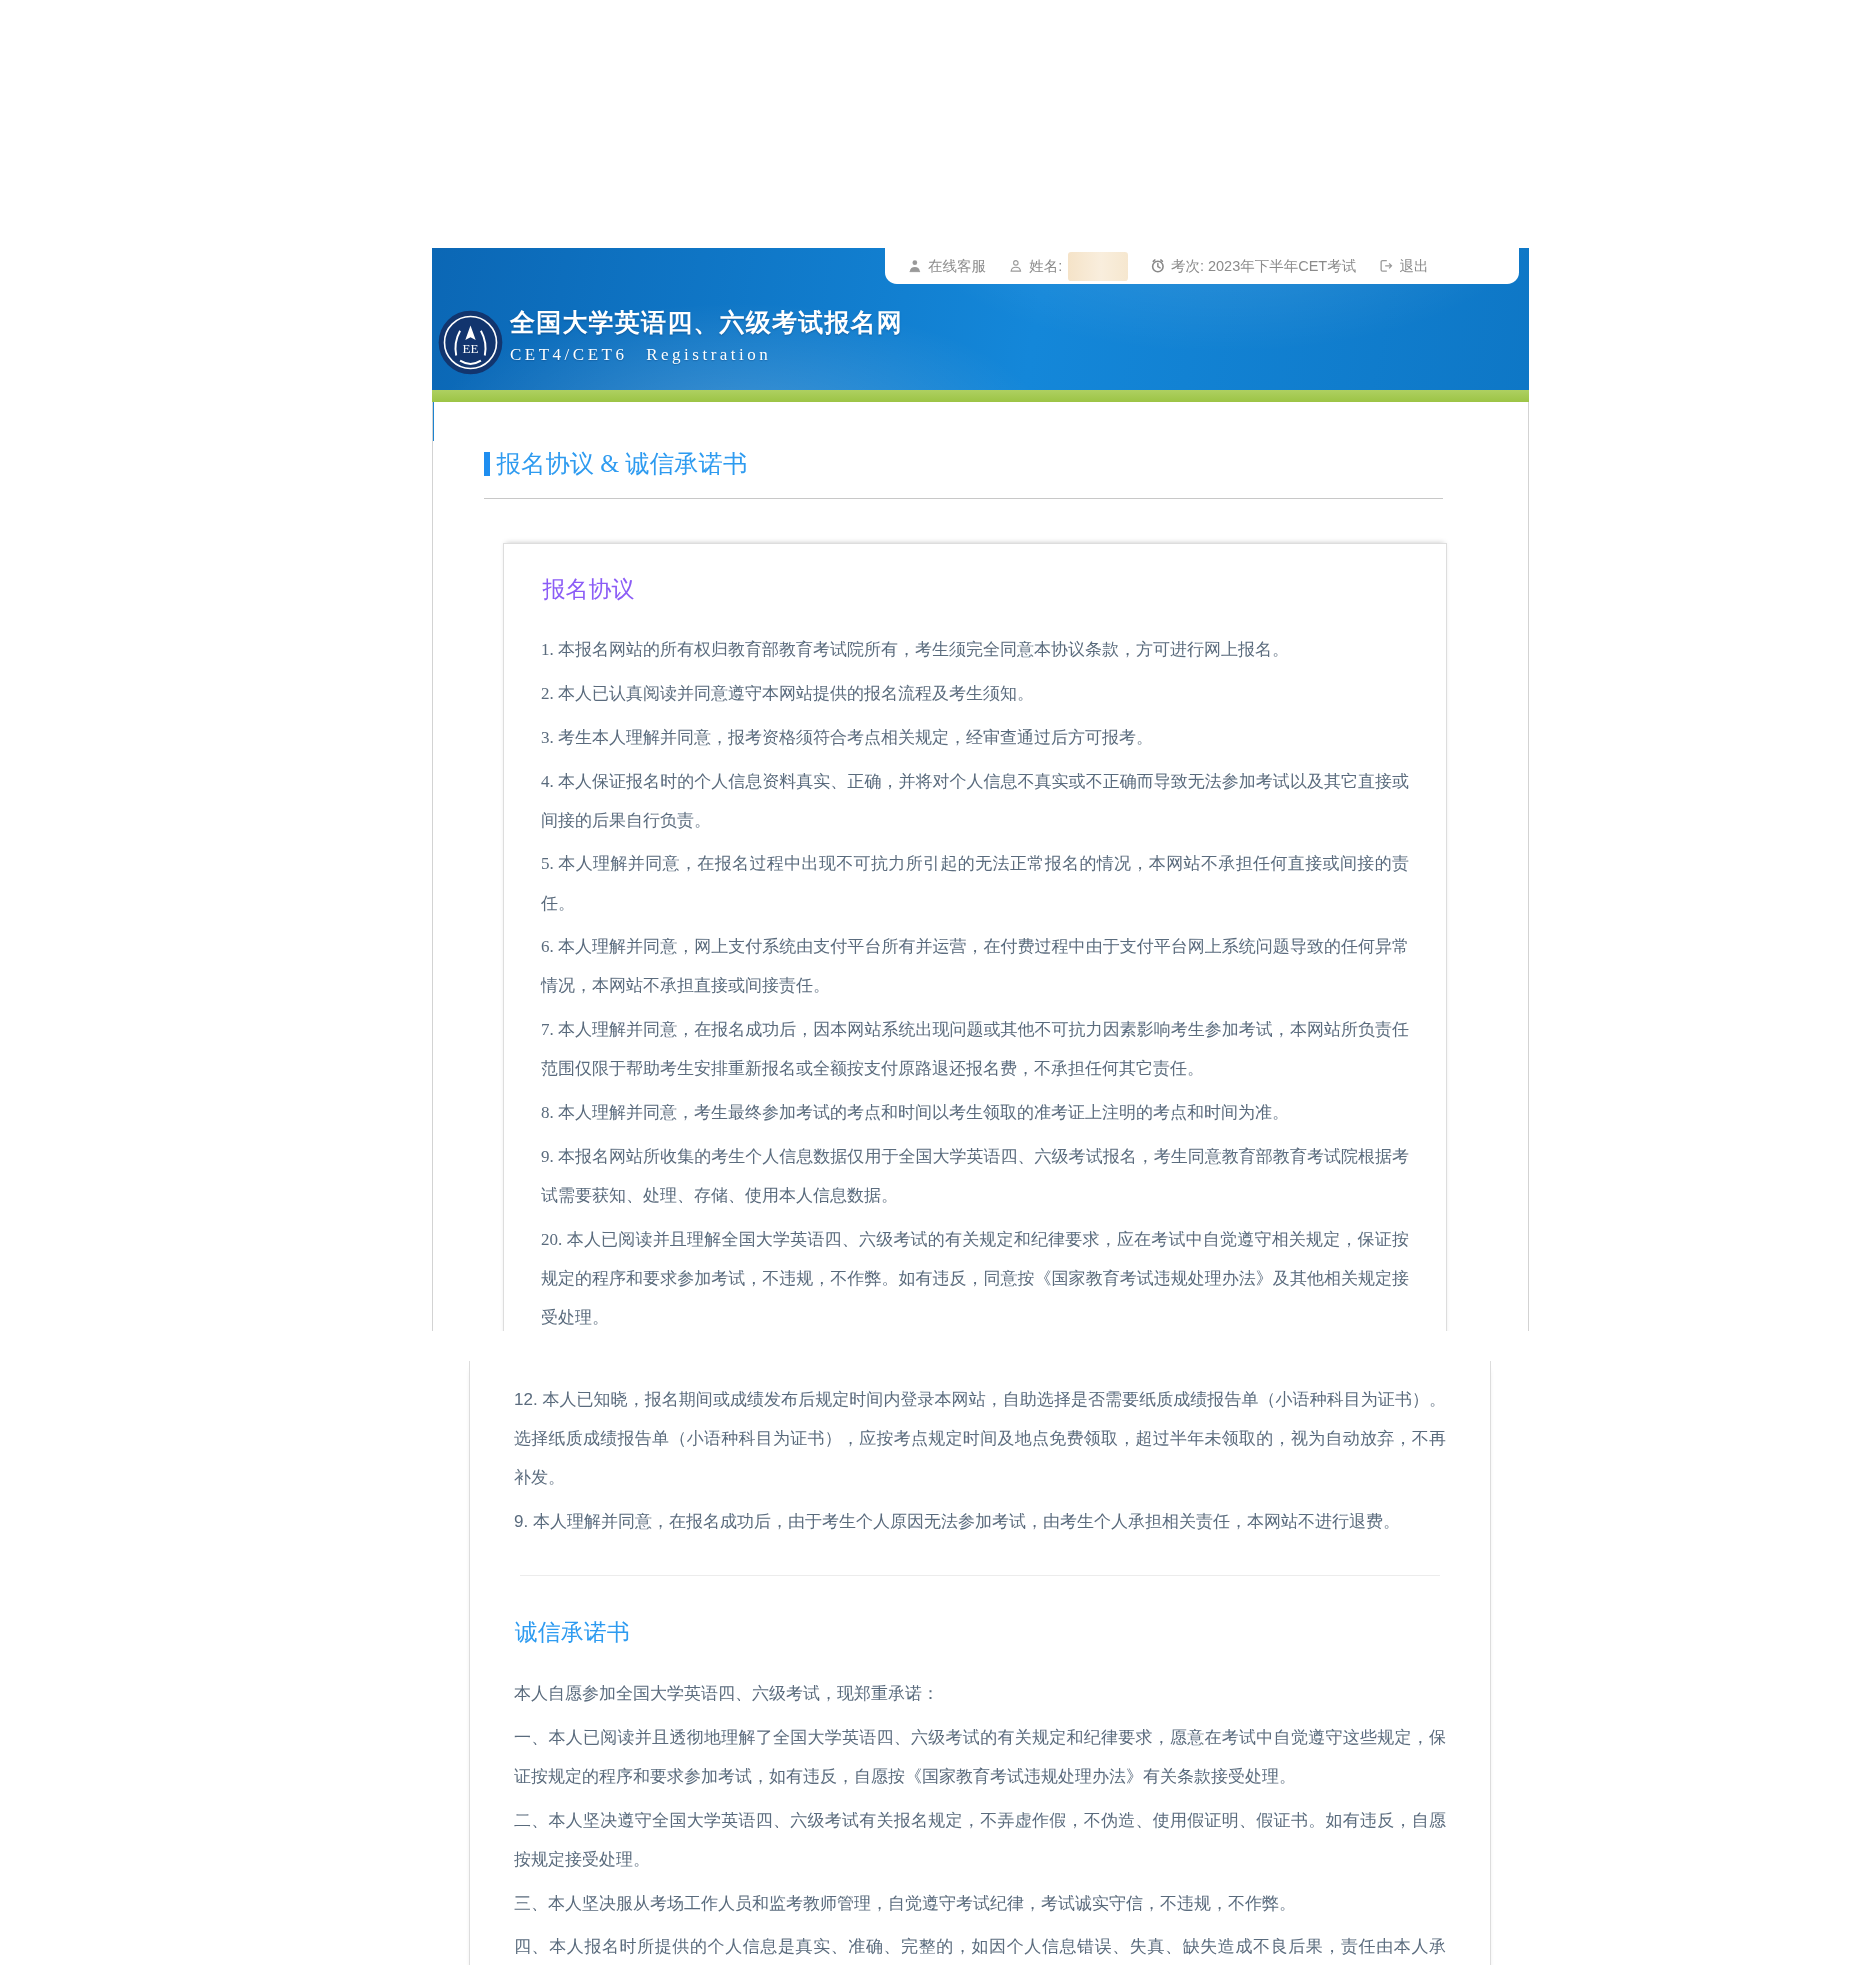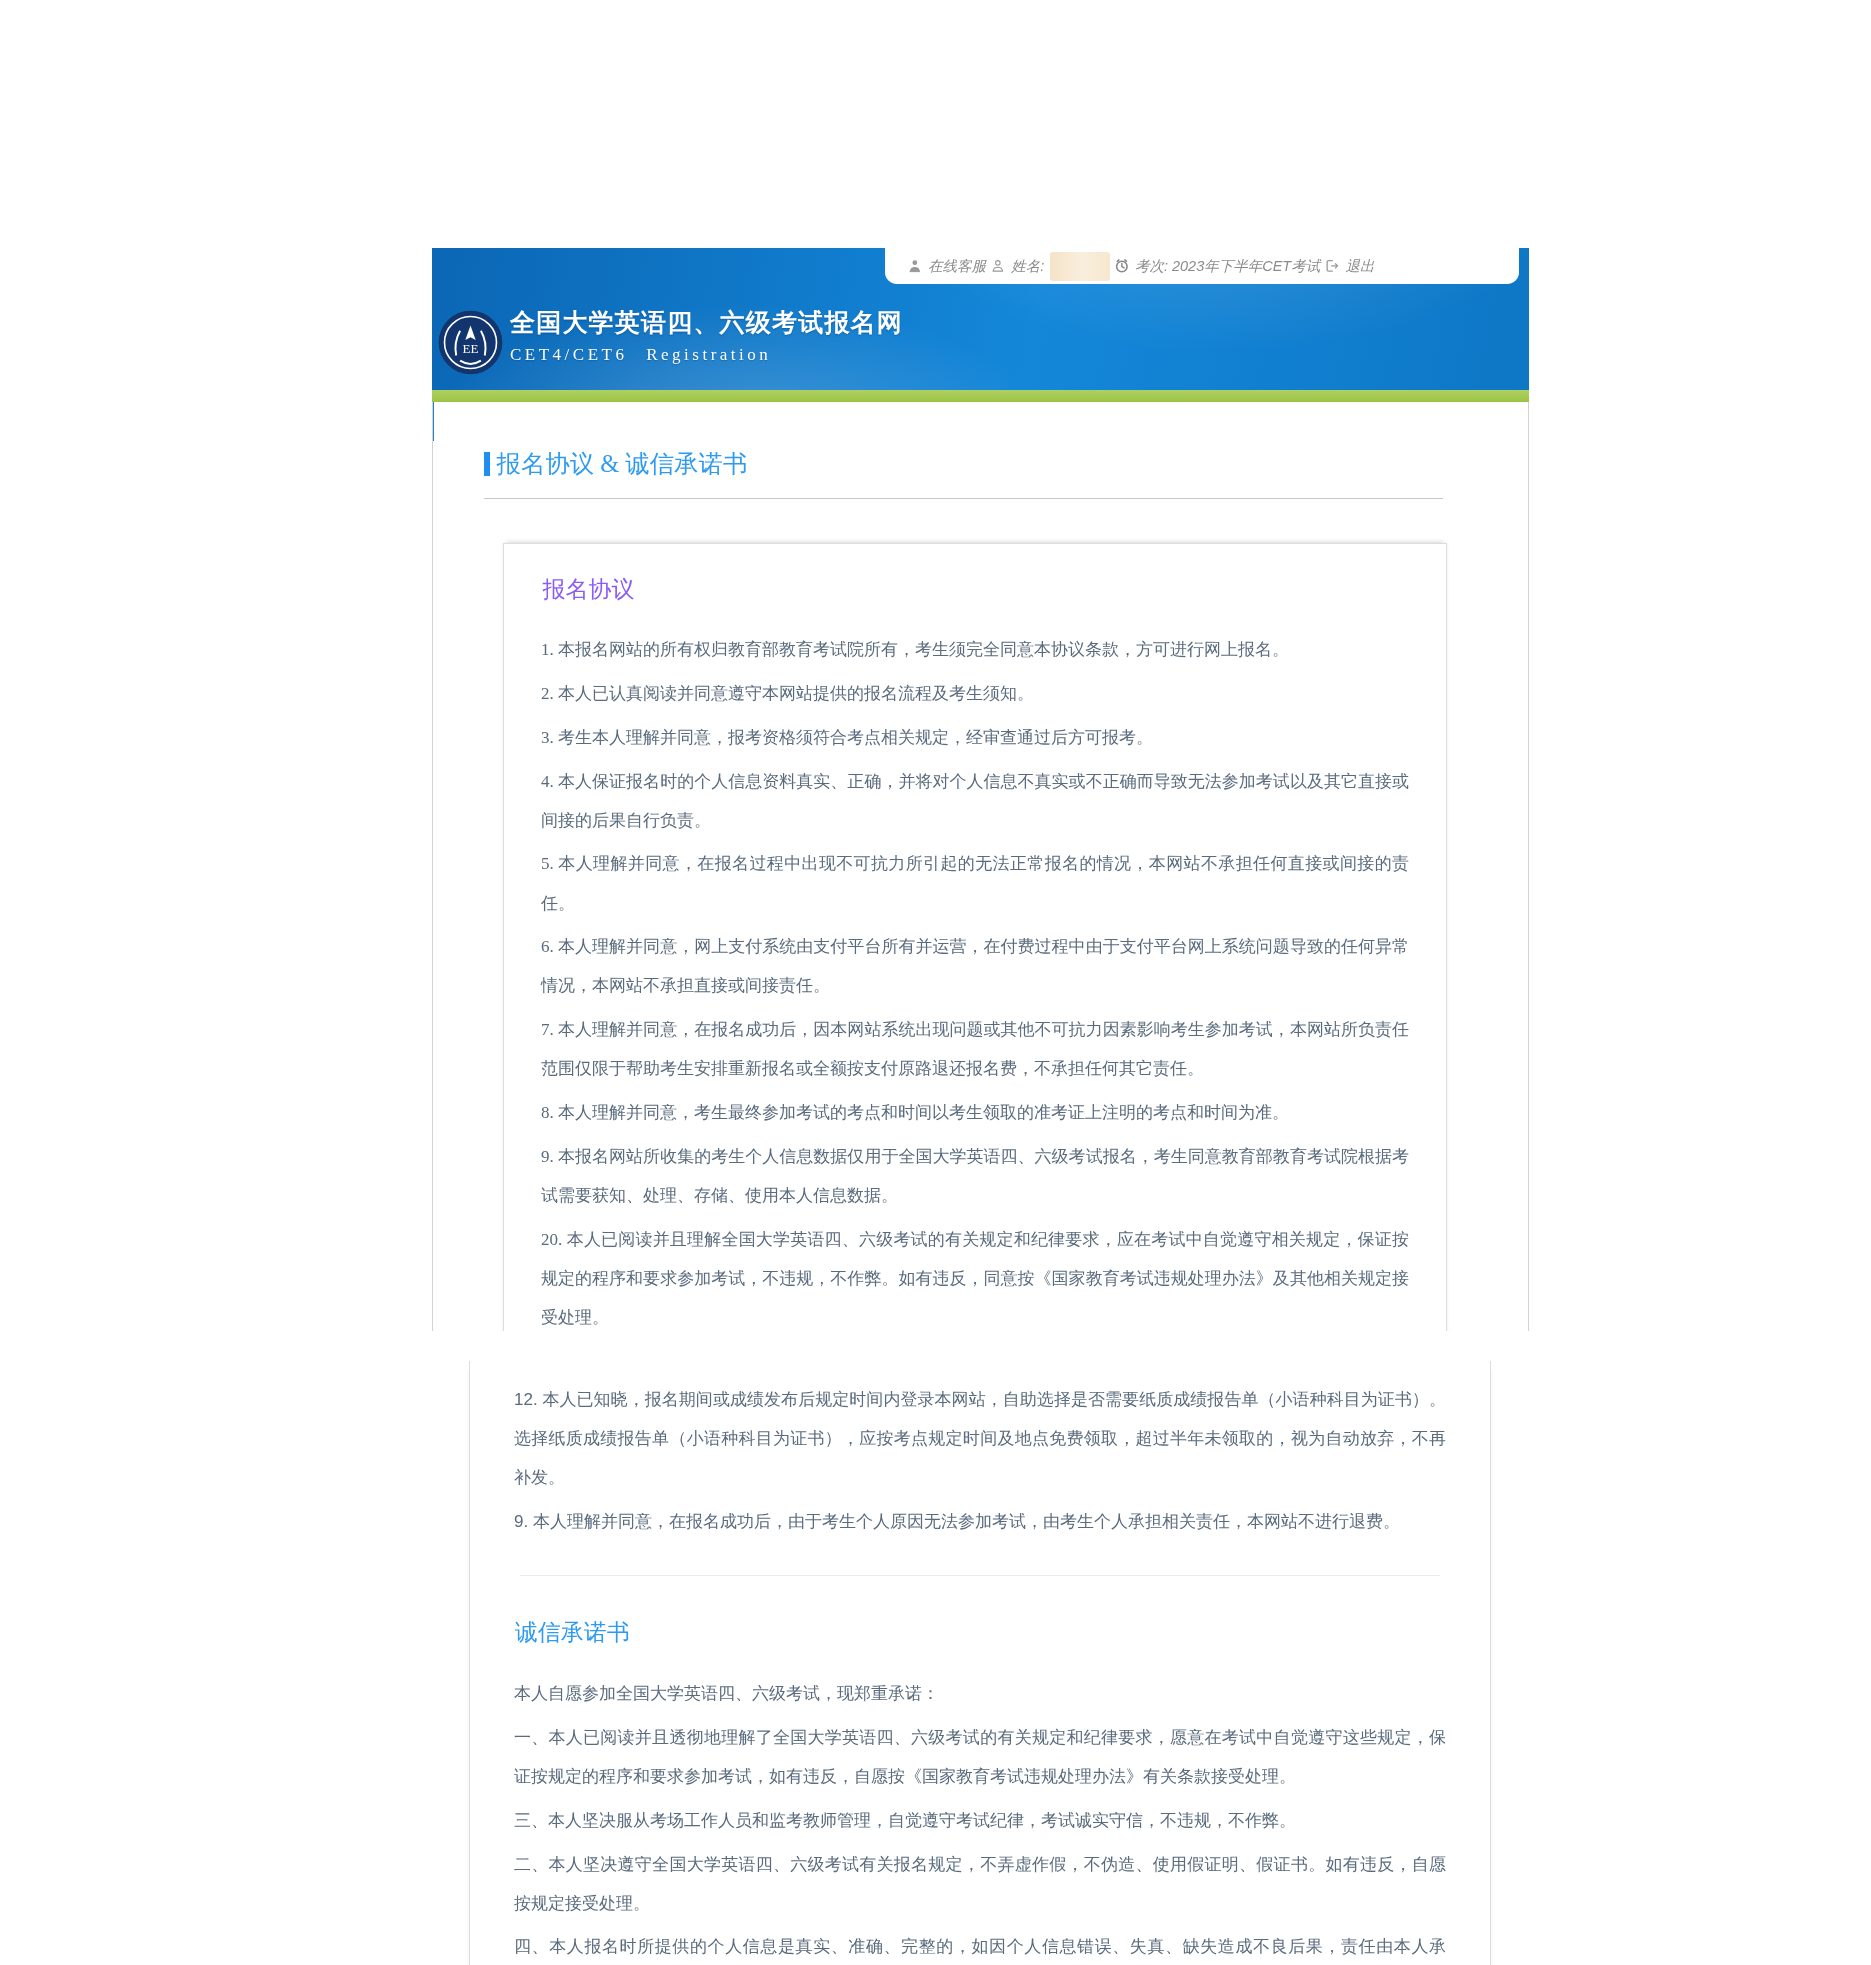--- a/index.html
+++ b/index.html
@@ -7,22 +7,22 @@
           font-family:"Liberation Sans","DejaVu Sans",sans-serif;}
 
   
   .frag1{position:absolute;left:432px;top:248px;width:1097px;height:1083px;}
   .banner{position:relative;width:100%;height:142px;
     background:
       radial-gradient(ellipse 511px 204px at 28% 125%, rgba(255,255,255,.20), transparent 60%),
       radial-gradient(ellipse 590px 255px at 72% -25%, rgba(255,255,255,.14), transparent 55%),
       linear-gradient(100deg,#0b67b5 0%,#1487d9 55%,#0e77c6 100%);}
   .login-bar{position:absolute;top:0;right:10.2px;width:634px;height:36px;background:#fff;
-    border-radius:0 0 11.8px 11.8px;display:flex;gap:4px;
-    padding:0 19px 0 22px;box-sizing:border-box;color:#8b8b8b;font-size:14.5px;white-space:nowrap;font-style:italic;}
+    border-radius:0 0 11.8px 11.8px;display:flex;gap:22px;
+    padding:0 19px 0 22px;box-sizing:border-box;color:#8b8b8b;font-size:14.5px;white-space:nowrap;}
   .hdr-item{display:flex;align-items:center;gap:5.5px;flex:none;}
   .hdr-item svg{flex:none;}
   .redaction{width:60px;height:29px;border-radius:3.1px;flex:none;
     background:linear-gradient(90deg,#f5e3c8 0%,#f9eedd 55%,#f6e7cf 100%);}
   .logo{position:absolute;left:6.3px;top:62px;width:65px;height:65px;}
   .site-block{position:absolute;left:78px;top:58px;color:#fff;}
   .site-title{font-size:25px;font-weight:700;letter-spacing:1.2px;text-shadow:0 0.8px 1.6px rgba(0,40,90,.35);}
   .site-sub{font-family:"Liberation Serif","DejaVu Serif",serif;font-size:17px;letter-spacing:3.5px;
     word-spacing:11px;margin-top:6.3px;text-shadow:0 0.8px 1.2px rgba(0,40,90,.3);}
   .green-bar{width:100%;height:11.8px;background:linear-gradient(#aed061,#9cc445);}
@@ -136,21 +136,21 @@
 
     <div class="box2">
       <p class="para">12. 本人已知晓，报名期间或成绩发布后规定时间内登录本网站，自助选择是否需要纸质成绩报告单（小语种科目为证书）。选择纸质成绩报告单（小语种科目为证书），应按考点规定时间及地点免费领取，超过半年未领取的，视为自动放弃，不再补发。</p>
       <p class="para">9. 本人理解并同意，在报名成功后，由于考生个人原因无法参加考试，由考生个人承担相关责任，本网站不进行退费。</p>
 
       <div class="inner-divider"></div>
 
       <div class="section-title2">诚信承诺书</div>
       <p class="para">本人自愿参加全国大学英语四、六级考试，现郑重承诺：</p>
       <p class="para">一、本人已阅读并且透彻地理解了全国大学英语四、六级考试的有关规定和纪律要求，愿意在考试中自觉遵守这些规定，保证按规定的程序和要求参加考试，如有违反，自愿按《国家教育考试违规处理办法》有关条款接受处理。</p>
+      <p class="para">二、本人坚决遵守全国大学英语四、六级考试有关报名规定，不弄虚作假，不伪造、使用假证明、假证书。如有违反，自愿按规定接受处理。</p>
       <p class="para">三、本人坚决服从考场工作人员和监考教师管理，自觉遵守考试纪律，考试诚实守信，不违规，不作弊。</p>
-      <p class="para">二、本人坚决遵守全国大学英语四、六级考试有关报名规定，不弄虚作假，不伪造、使用假证明、假证书。如有违反，自愿按规定接受处理。</p>
       <p class="para">四、本人报名时所提供的个人信息是真实、准确、完整的，如因个人信息错误、失真、缺失造成不良后果，责任由本人承担。</p>
     </div>
 
   </div>
 
 </div>
 
 
 </body></html>

